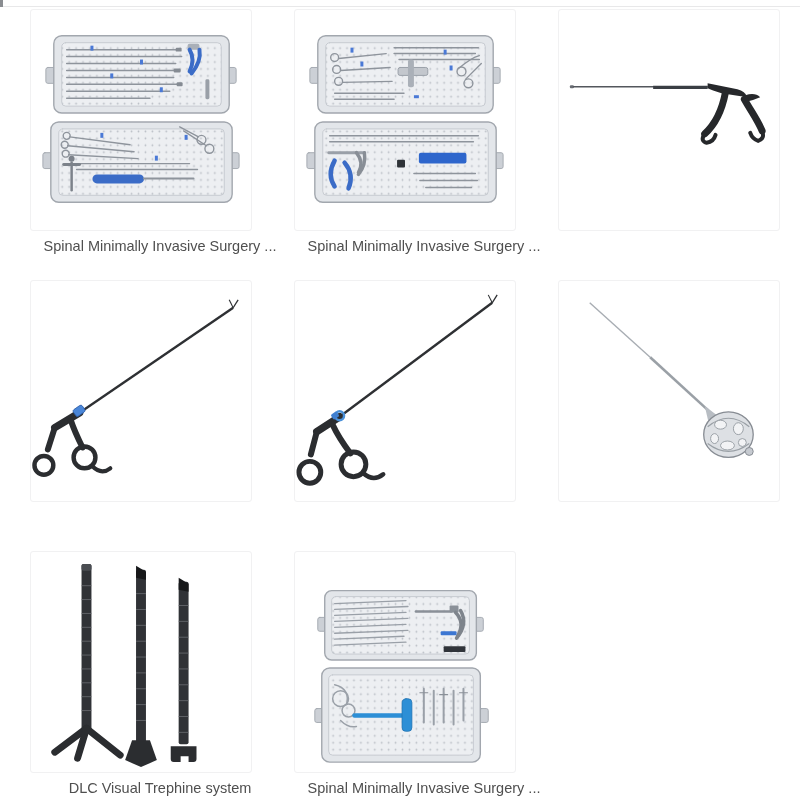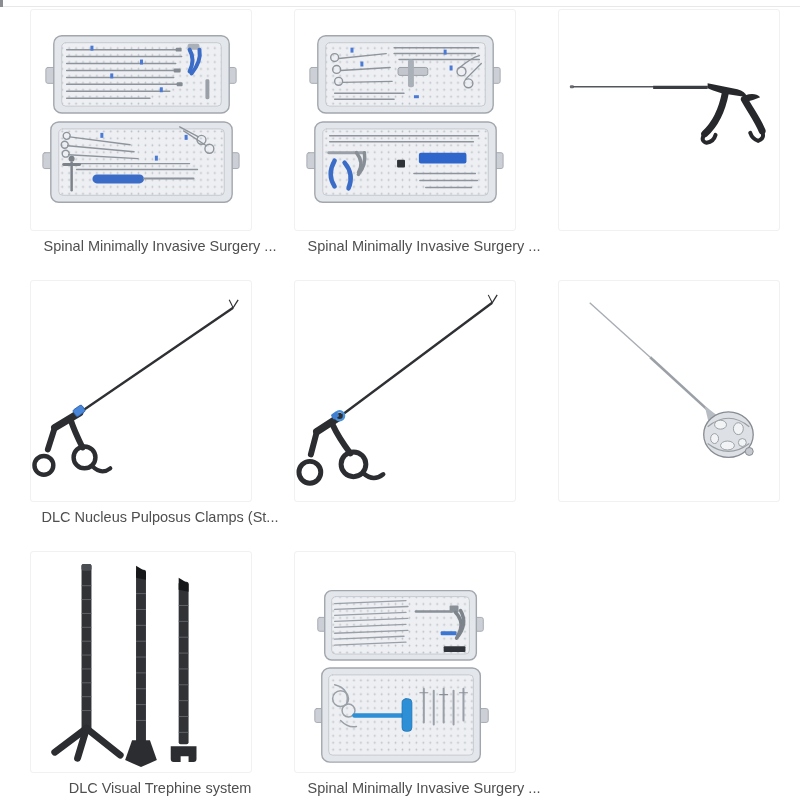--- a/index.html
+++ b/index.html
@@ -211,21 +211,20 @@
         <line x1="204" y1="27" x2="200" y2="19" stroke="#2e3033" stroke-width="1.1"></line>
         <line x1="49" y1="133" x2="24" y2="148" stroke="#2b2d30" stroke-width="7.5" stroke-linecap="round"></line>
         <line x1="24" y1="148" x2="17" y2="170" stroke="#2b2d30" stroke-width="6" stroke-linecap="round"></line>
         <circle cx="13" cy="186" r="9.5" fill="none" stroke="#2b2d30" stroke-width="4.5"></circle>
         <path d="M40,140 C44,152 48,160 52,168" fill="none" stroke="#2b2d30" stroke-width="6" stroke-linecap="round"></path>
         <circle cx="54" cy="178" r="11" fill="none" stroke="#2b2d30" stroke-width="4.5"></circle>
         <path d="M62,187 Q71,196 80,189" fill="none" stroke="#2b2d30" stroke-width="4.2" stroke-linecap="round"></path>
         <rect x="43" y="127" width="11" height="8" rx="2" fill="#4a86d8" stroke="#2f5fa8" stroke-width="0.8" transform="rotate(-35 48.5 131)"></rect>
       </svg>
     </div>
-    <div class="caption">DLC Nucleus Pulposus Clamps (St...</div>
   </article>
 
   <article class="card">
     <div class="thumb">
       <svg viewBox="0 0 222 222" width="220" height="220">
         <line x1="45" y1="137" x2="199" y2="22" stroke="#2e3033" stroke-width="2.4"></line>
         <line x1="199" y1="22" x2="204" y2="14" stroke="#2e3033" stroke-width="1.3"></line>
         <line x1="199" y1="22" x2="195" y2="14" stroke="#2e3033" stroke-width="1.1"></line>
         <line x1="45" y1="137" x2="22" y2="152" stroke="#2b2d30" stroke-width="7.5" stroke-linecap="round"></line>
         <line x1="22" y1="152" x2="16" y2="175" stroke="#2b2d30" stroke-width="6" stroke-linecap="round"></line>

